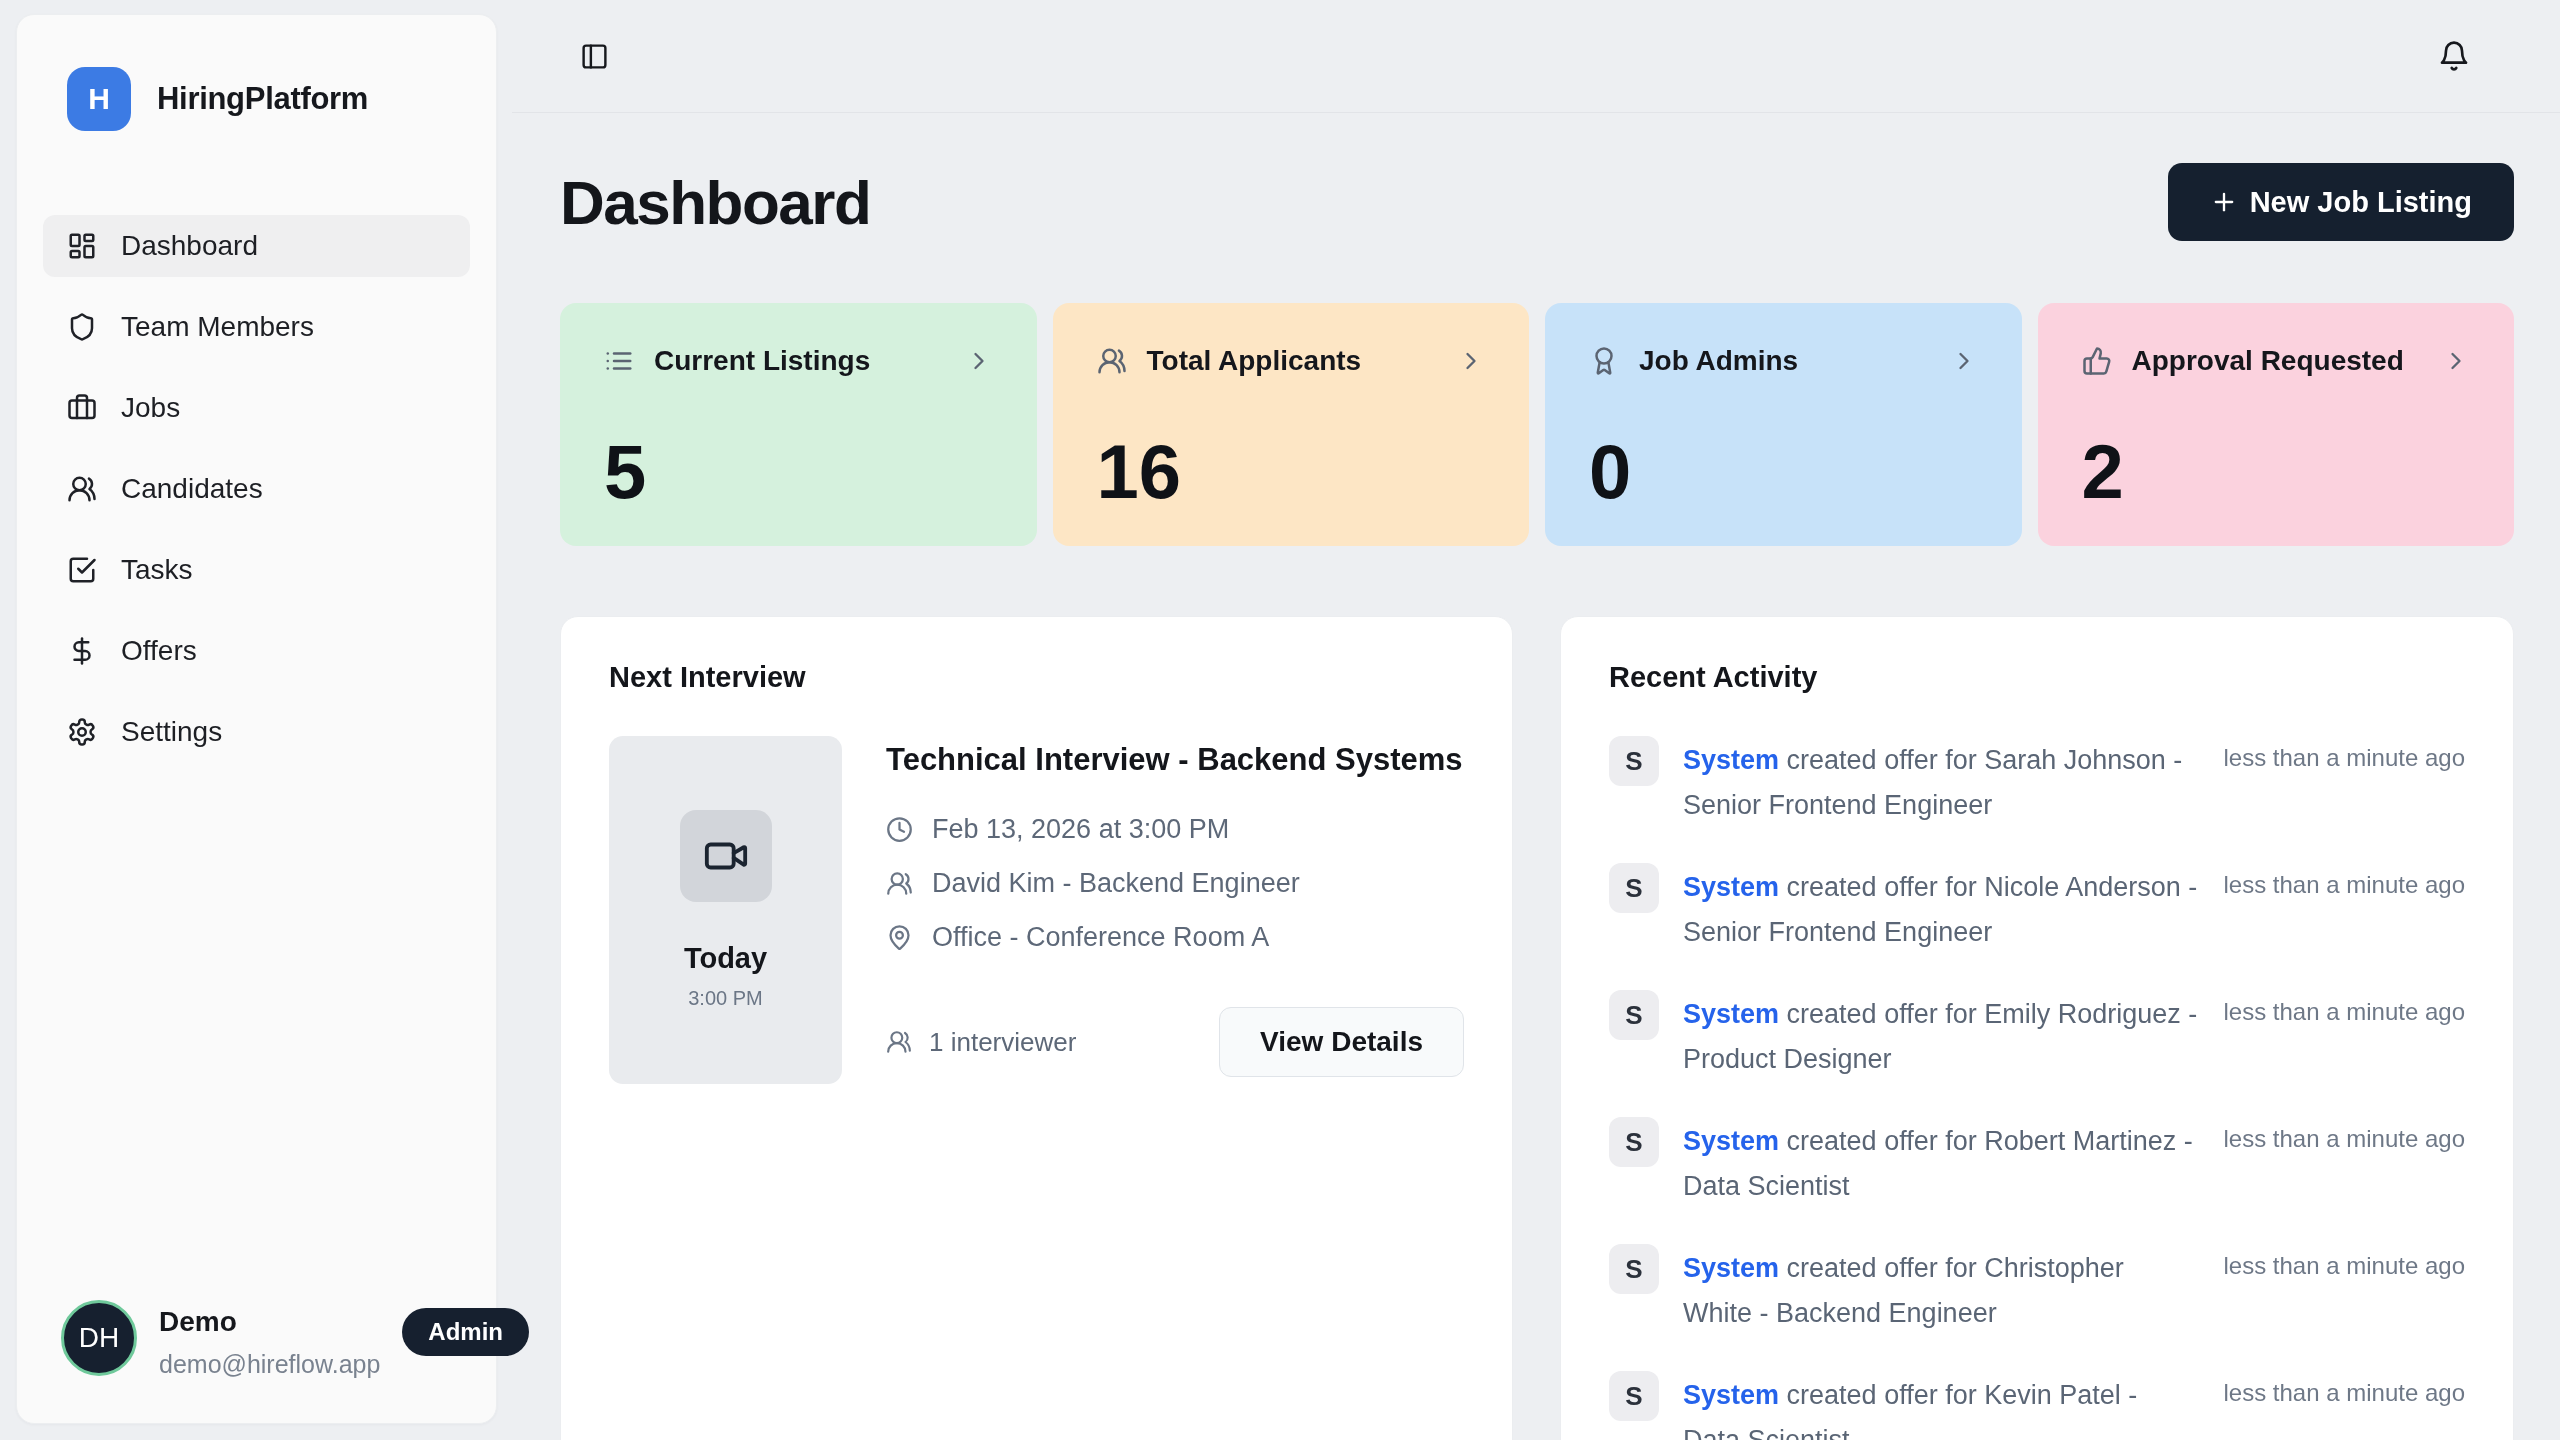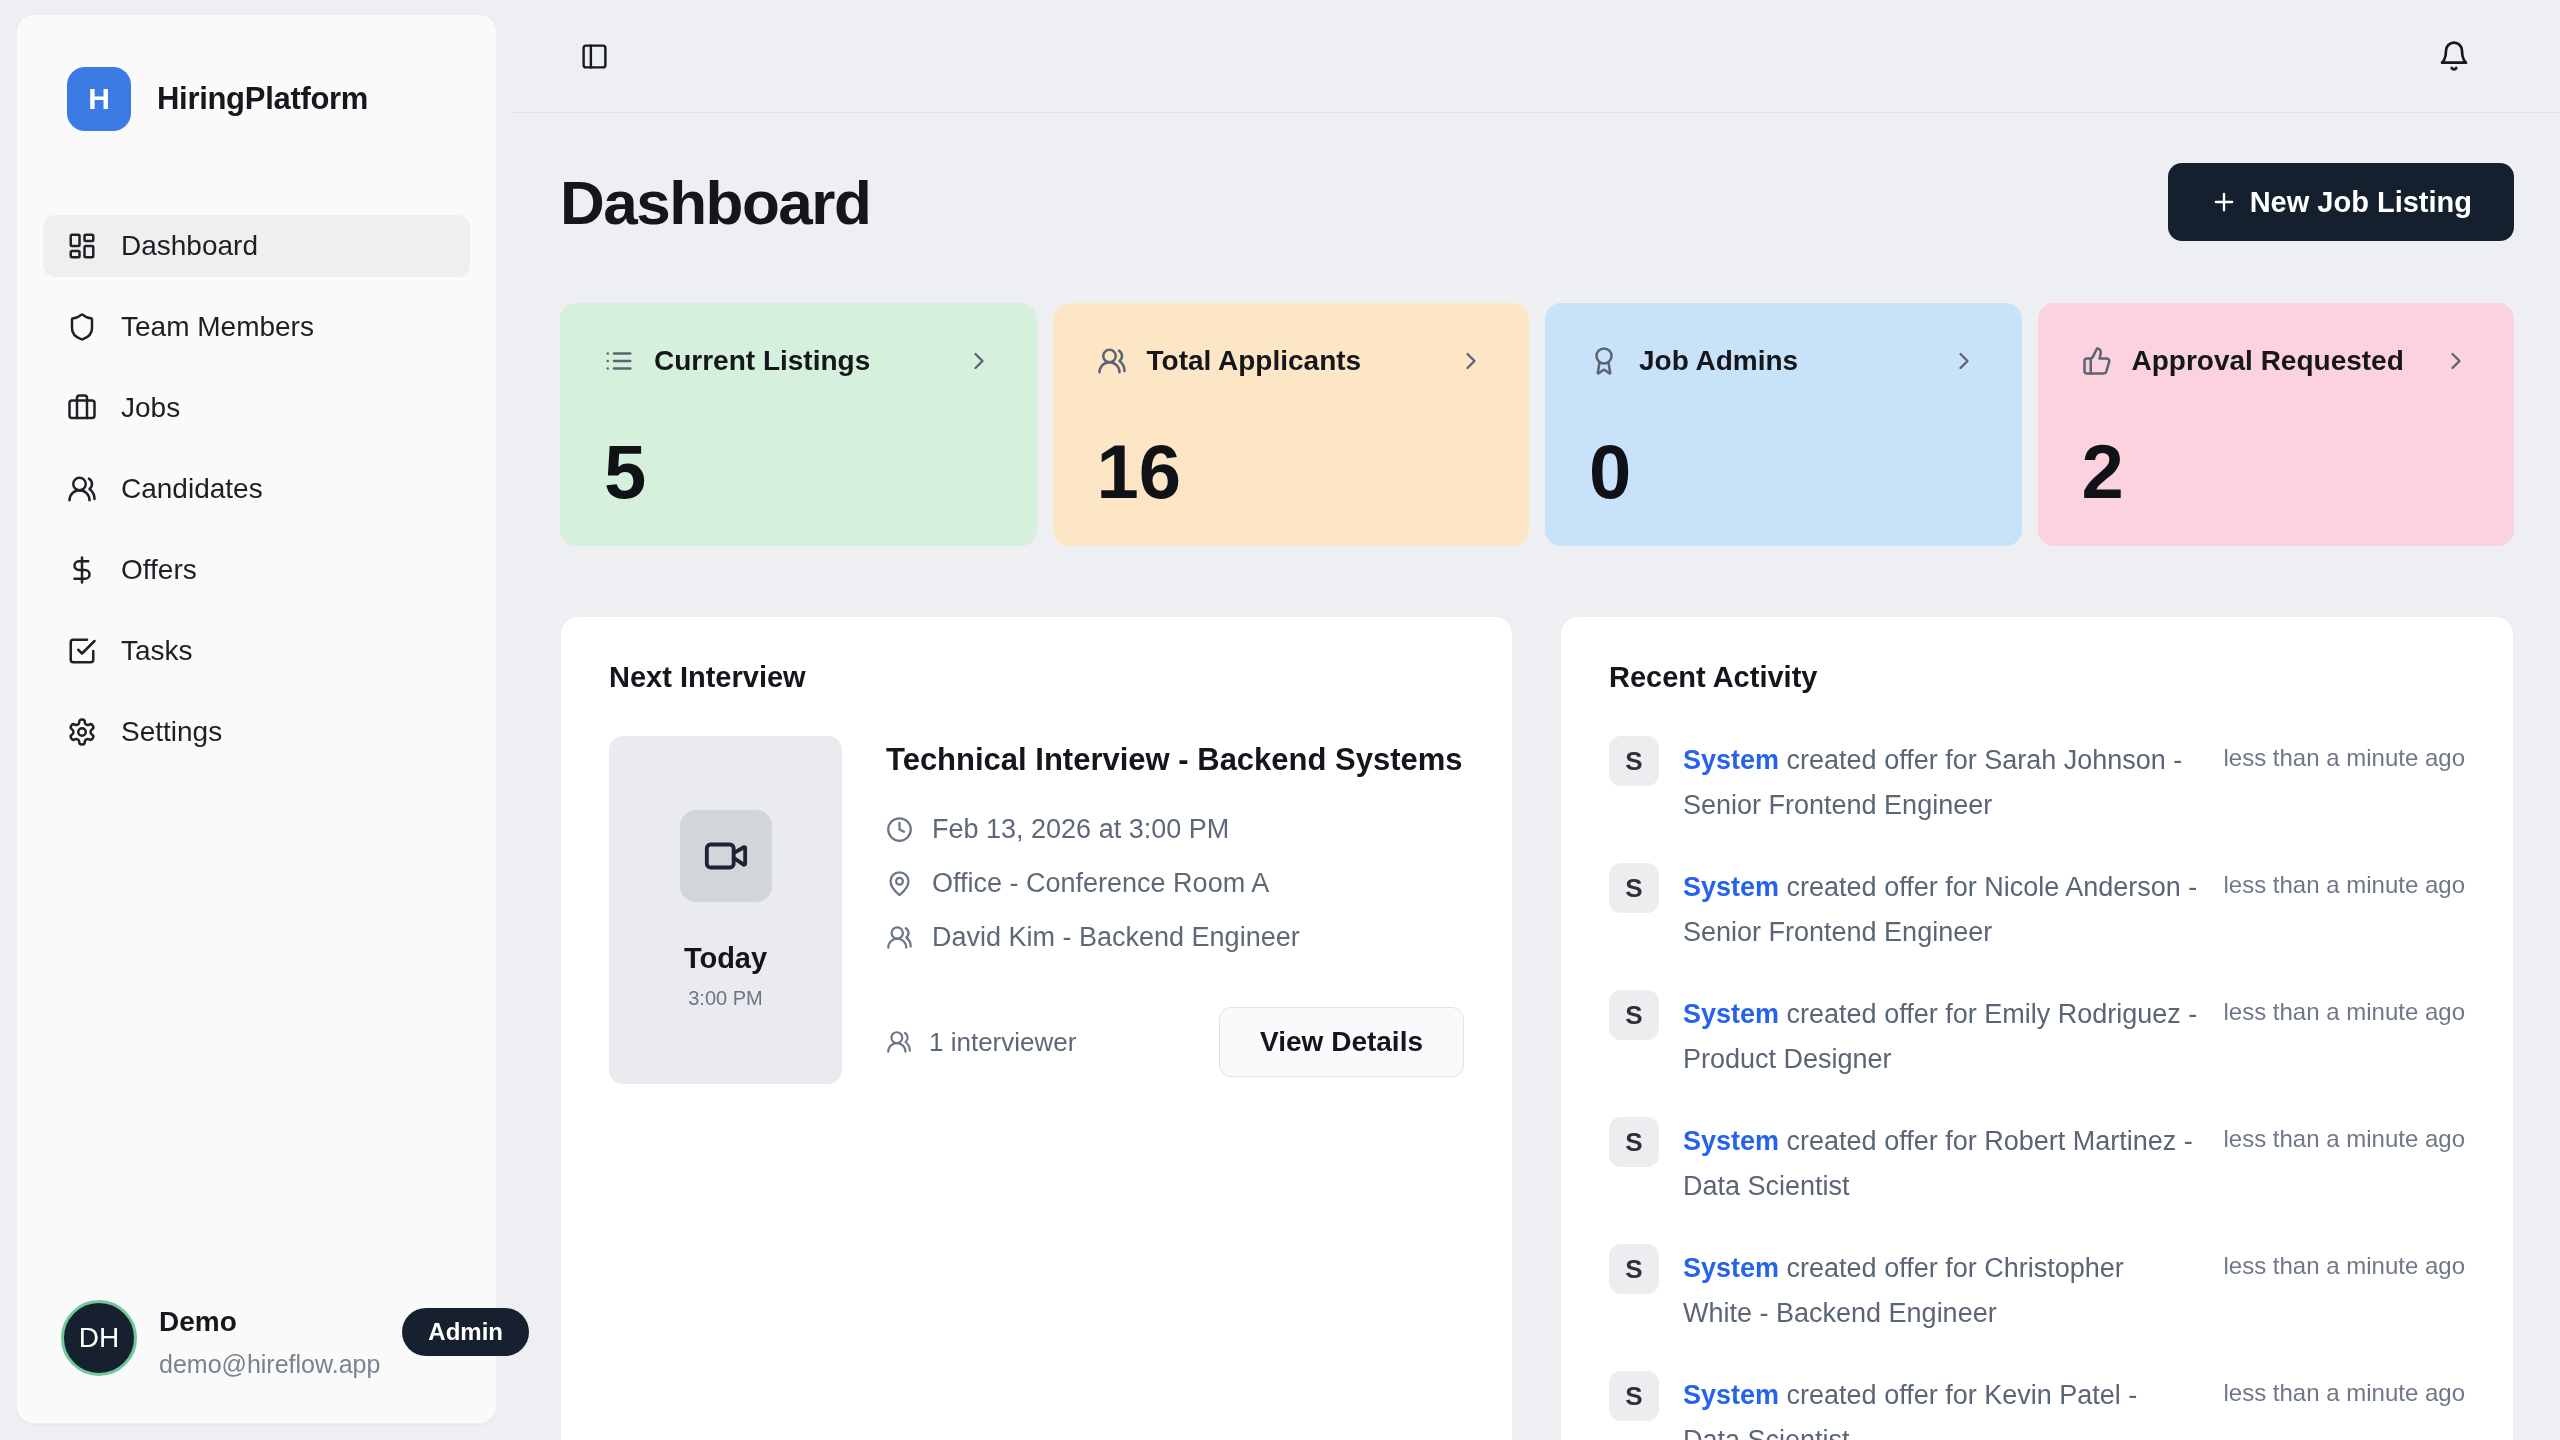--- a/index.html
+++ b/index.html
@@ -176,34 +176,34 @@
               <path d="M18 21a8 8 0 0 0-16 0"></path>
               <circle cx="10" cy="8" r="5"></circle>
               <path d="M22 20c0-3.37-2-6.5-4-8a5 5 0 0 0-.45-8.3"></path>
             </svg>
           </span>
         <span>Candidates</span>
       </div>
       <div class="nav-item">
         <span>
             <svg class="ic" viewBox="0 0 24 24">
+              <path d="m9 11 3 3L22 4"></path>
+              <path d="M21 12v7a2 2 0 0 1-2 2H5a2 2 0 0 1-2-2V5a2 2 0 0 1 2-2h11"></path>
+            </svg>
+          </span>
+        <span>Tasks</span>
+      </div>
+      <div class="nav-item">
+        <span>
+            <svg class="ic" viewBox="0 0 24 24">
               <line x1="12" x2="12" y1="2" y2="22"></line>
               <path d="M17 5H9.5a3.5 3.5 0 0 0 0 7h5a3.5 3.5 0 0 1 0 7H6"></path>
             </svg>
           </span>
         <span>Offers</span>
-      </div>
-      <div class="nav-item">
-        <span>
-            <svg class="ic" viewBox="0 0 24 24">
-              <path d="m9 11 3 3L22 4"></path>
-              <path d="M21 12v7a2 2 0 0 1-2 2H5a2 2 0 0 1-2-2V5a2 2 0 0 1 2-2h11"></path>
-            </svg>
-          </span>
-        <span>Tasks</span>
       </div>
       <div class="nav-item">
         <span>
             <svg class="ic" viewBox="0 0 24 24">
               <path d="M12.22 2h-.44a2 2 0 0 0-2 2v.18a2 2 0 0 1-1 1.73l-.43.25a2 2 0 0 1-2 0l-.15-.08a2 2 0 0 0-2.73.73l-.22.38a2 2 0 0 0 .73 2.73l.15.1a2 2 0 0 1 1 1.72v.51a2 2 0 0 1-1 1.74l-.15.09a2 2 0 0 0-.73 2.73l.22.38a2 2 0 0 0 2.73.73l.15-.08a2 2 0 0 1 2 0l.43.25a2 2 0 0 1 1 1.73V20a2 2 0 0 0 2 2h.44a2 2 0 0 0 2-2v-.18a2 2 0 0 1 1-1.73l.43-.25a2 2 0 0 1 2 0l.15.08a2 2 0 0 0 2.73-.73l.22-.39a2 2 0 0 0-.73-2.73l-.15-.08a2 2 0 0 1-1-1.74v-.5a2 2 0 0 1 1-1.74l.15-.09a2 2 0 0 0 .73-2.73l-.22-.38a2 2 0 0 0-2.73-.73l-.15.08a2 2 0 0 1-2 0l-.43-.25a2 2 0 0 1-1-1.73V4a2 2 0 0 0-2-2z"></path>
               <circle cx="12" cy="12" r="3"></circle>
             </svg>
           </span>
         <span>Settings</span>
       </div>
@@ -353,35 +353,35 @@
                       <svg class="ic" viewBox="0 0 24 24">
                         <circle cx="12" cy="12" r="10"></circle>
                         <polyline points="12 6 12 12 16 14"></polyline>
                       </svg>
                     </span>
                   <span>Feb 13, 2026 at 3:00 PM</span>
                 </div>
                 <div class="meta-row">
                   <span>
                       <svg class="ic" viewBox="0 0 24 24">
-                        <path d="M20 10c0 4.993-5.539 10.193-7.399 11.799a1 1 0 0 1-1.202 0C9.539 20.193 4 14.993 4 10a8 8 0 0 1 16 0"></path>
-                        <circle cx="12" cy="10" r="3"></circle>
-                      </svg>
-                    </span>
-                  <span>Office - Conference Room A</span>
-                </div>
-                <div class="meta-row">
-                  <span>
-                      <svg class="ic" viewBox="0 0 24 24">
                         <path d="M18 21a8 8 0 0 0-16 0"></path>
                         <circle cx="10" cy="8" r="5"></circle>
                         <path d="M22 20c0-3.37-2-6.5-4-8a5 5 0 0 0-.45-8.3"></path>
                       </svg>
                     </span>
                   <span>David Kim - Backend Engineer</span>
+                </div>
+                <div class="meta-row">
+                  <span>
+                      <svg class="ic" viewBox="0 0 24 24">
+                        <path d="M20 10c0 4.993-5.539 10.193-7.399 11.799a1 1 0 0 1-1.202 0C9.539 20.193 4 14.993 4 10a8 8 0 0 1 16 0"></path>
+                        <circle cx="12" cy="10" r="3"></circle>
+                      </svg>
+                    </span>
+                  <span>Office - Conference Room A</span>
                 </div>
               </div>
               <div class="iv-bottom">
                 <div class="iv-count">
                   <span>
                       <svg class="ic" viewBox="0 0 24 24">
                         <path d="M18 21a8 8 0 0 0-16 0"></path>
                         <circle cx="10" cy="8" r="5"></circle>
                         <path d="M22 20c0-3.37-2-6.5-4-8a5 5 0 0 0-.45-8.3"></path>
                       </svg>

